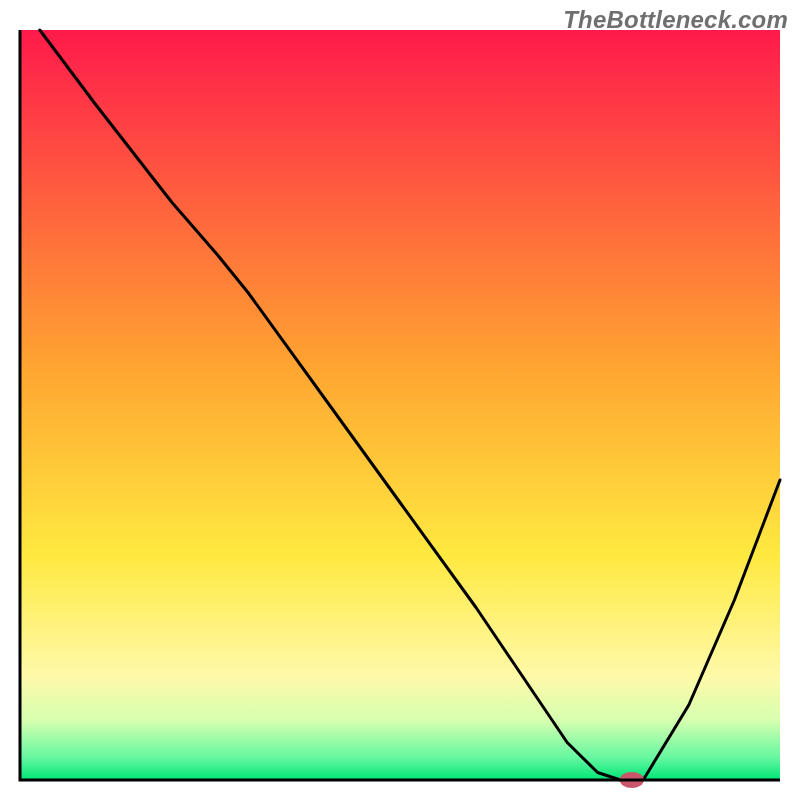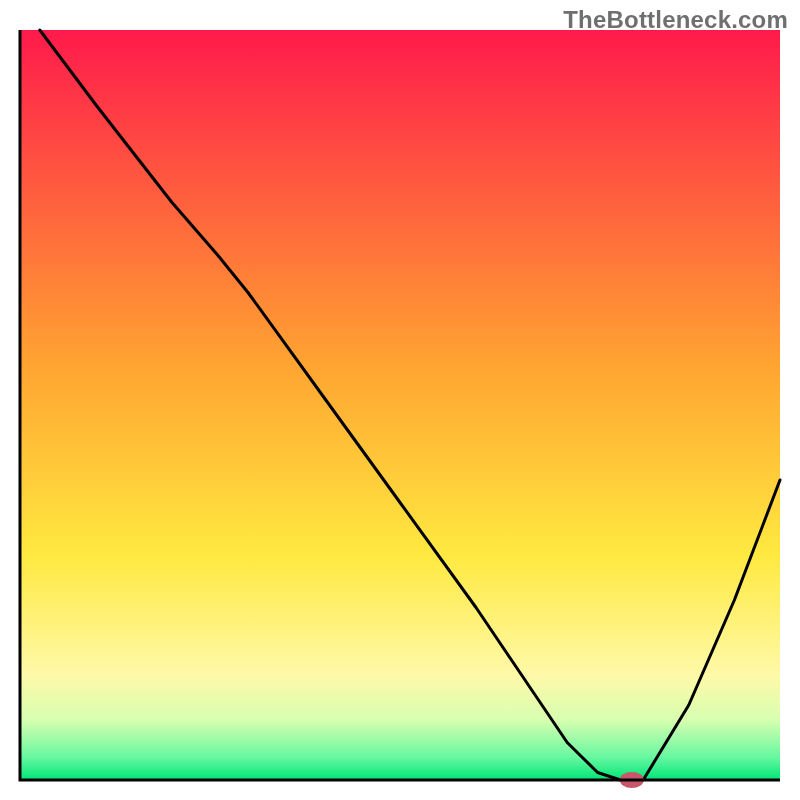--- a/index.html
+++ b/index.html
@@ -7,20 +7,21 @@
     padding: 0;
     width: 800px;
     height: 800px;
     background: #ffffff;
     font-family: Arial, Helvetica, sans-serif;
   }
   .chart-container {
     position: relative;
     width: 800px;
     height: 772px;
+    font-style: italic;
   }
   .watermark {
     position: absolute;
     top: 6px;
     right: 12px;
     font-size: 24px;
     font-weight: 600;
     color: #6f6f6f;
     letter-spacing: 0.2px;
     z-index: 10;

